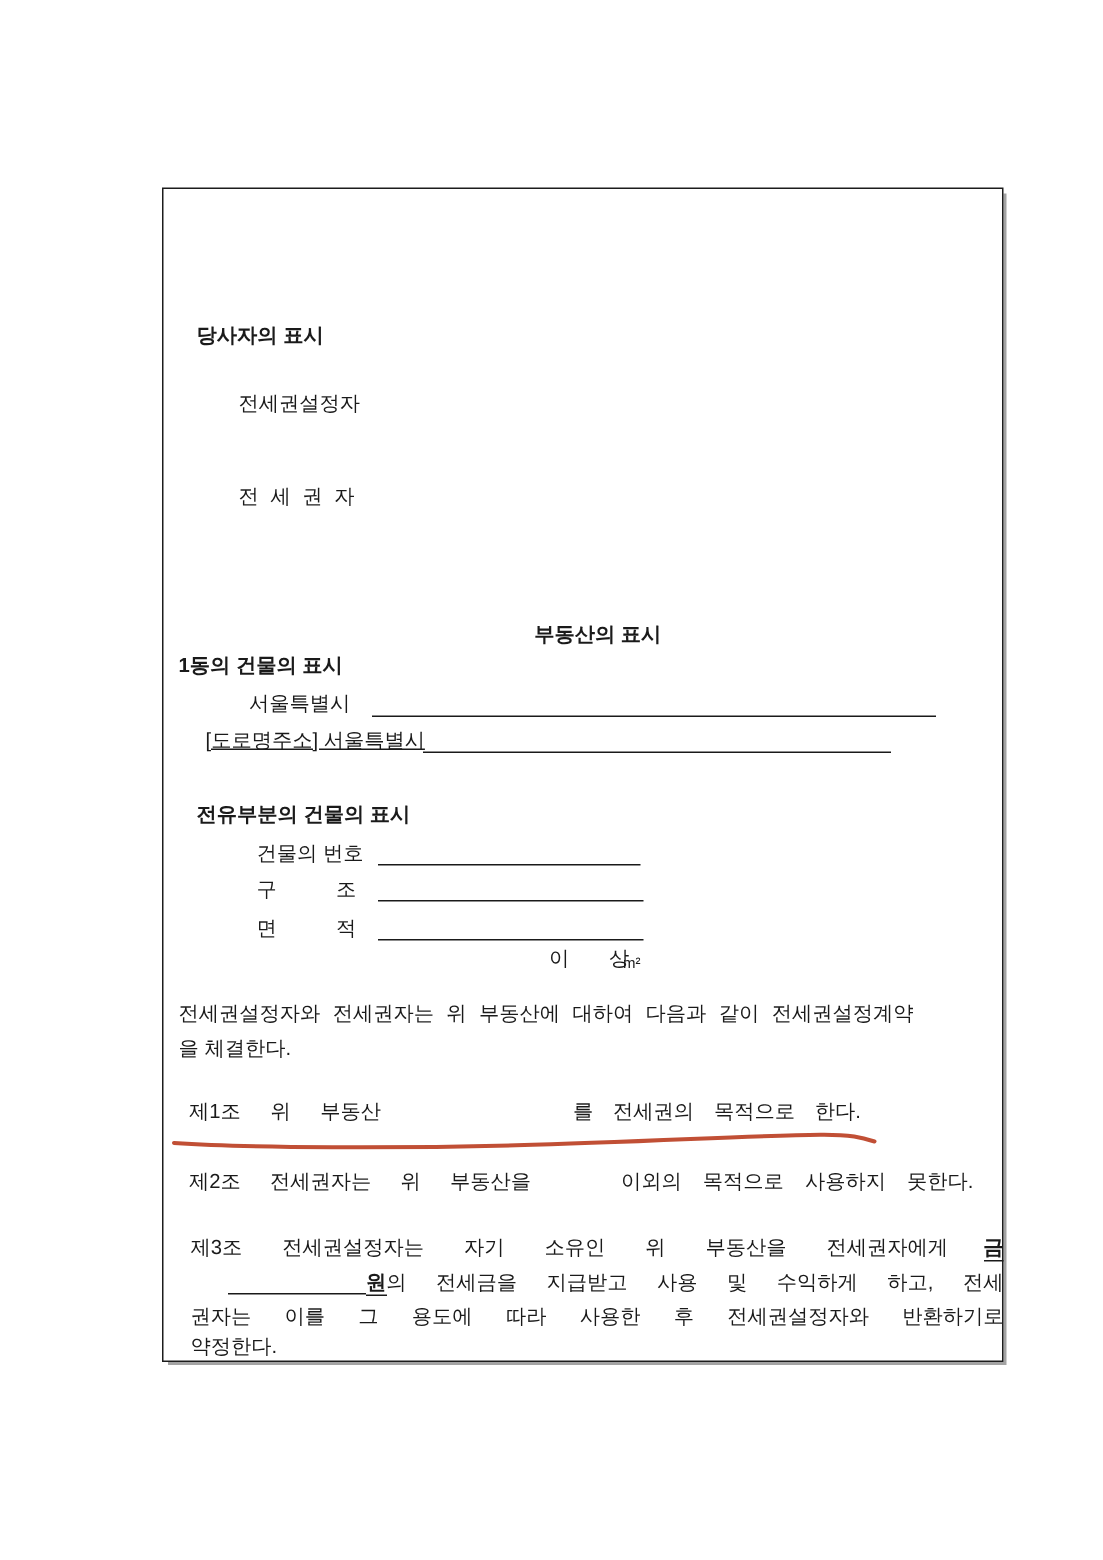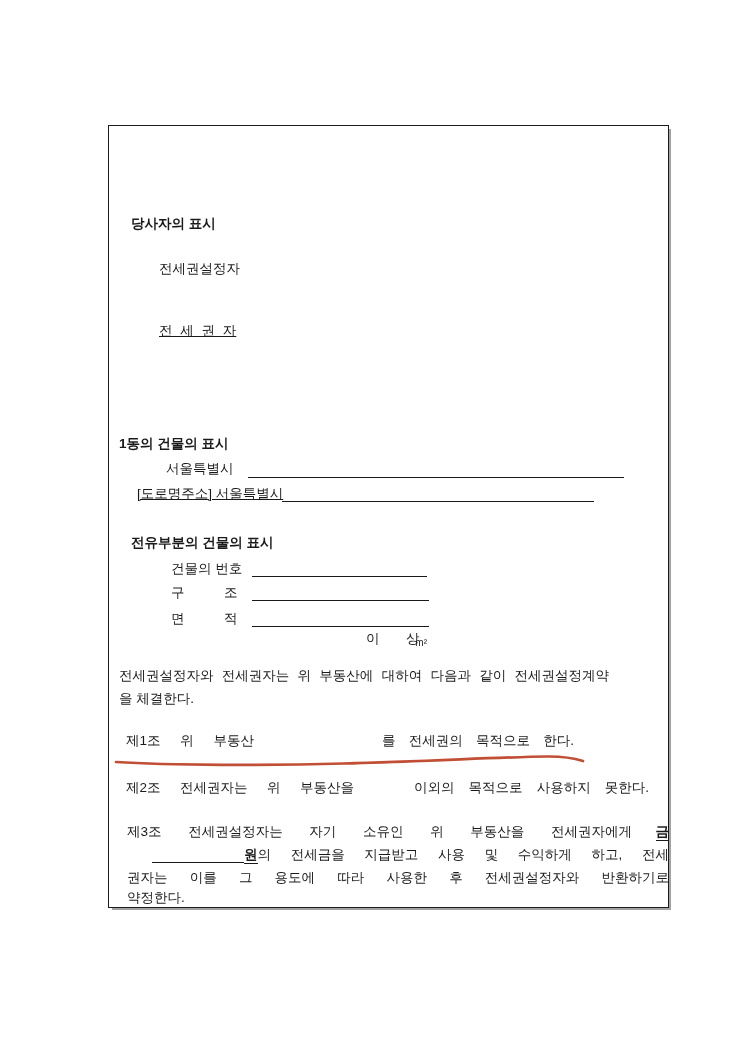--- a/index.html
+++ b/index.html
@@ -55,22 +55,23 @@
   svg.redline { position: absolute; overflow: visible; }
 </style>
 </head>
 <body>
 
 <div class="sheet">
 
 
   <div class="abs b" style="left:22px; top:89px;">당사자의 표시</div>
   <div class="abs" style="left:50px; top:134px;">전세권설정자</div>
-  <div class="abs" style="left:50px; top:196px; word-spacing:4px;text-decoration:underline;">전 세 권 자</div>
+  <div class="abs" style="left:50px; top:196px; word-spacing:4px;">전 세 권 자</div>
 
+  <div class="abs center-head" style="top:288px;">부동산의 표시</div>
   <div class="abs b" style="left:10px; top:309px;">1동의 건물의 표시</div>
 
   <div class="abs" style="left:57px; top:334px;">서울특별시</div>
   <div class="ul" style="left:139px; top:351px; width:376px;"></div>
 
   <div class="abs" style="left:28px; top:359px;text-decoration:underline;">[도로명주소] 서울특별시</div>
   <div class="ul" style="left:173px; top:375px; width:312px;"></div>
 
   <div class="abs b" style="left:22px; top:408px;">전유부분의 건물의 표시</div>
 

